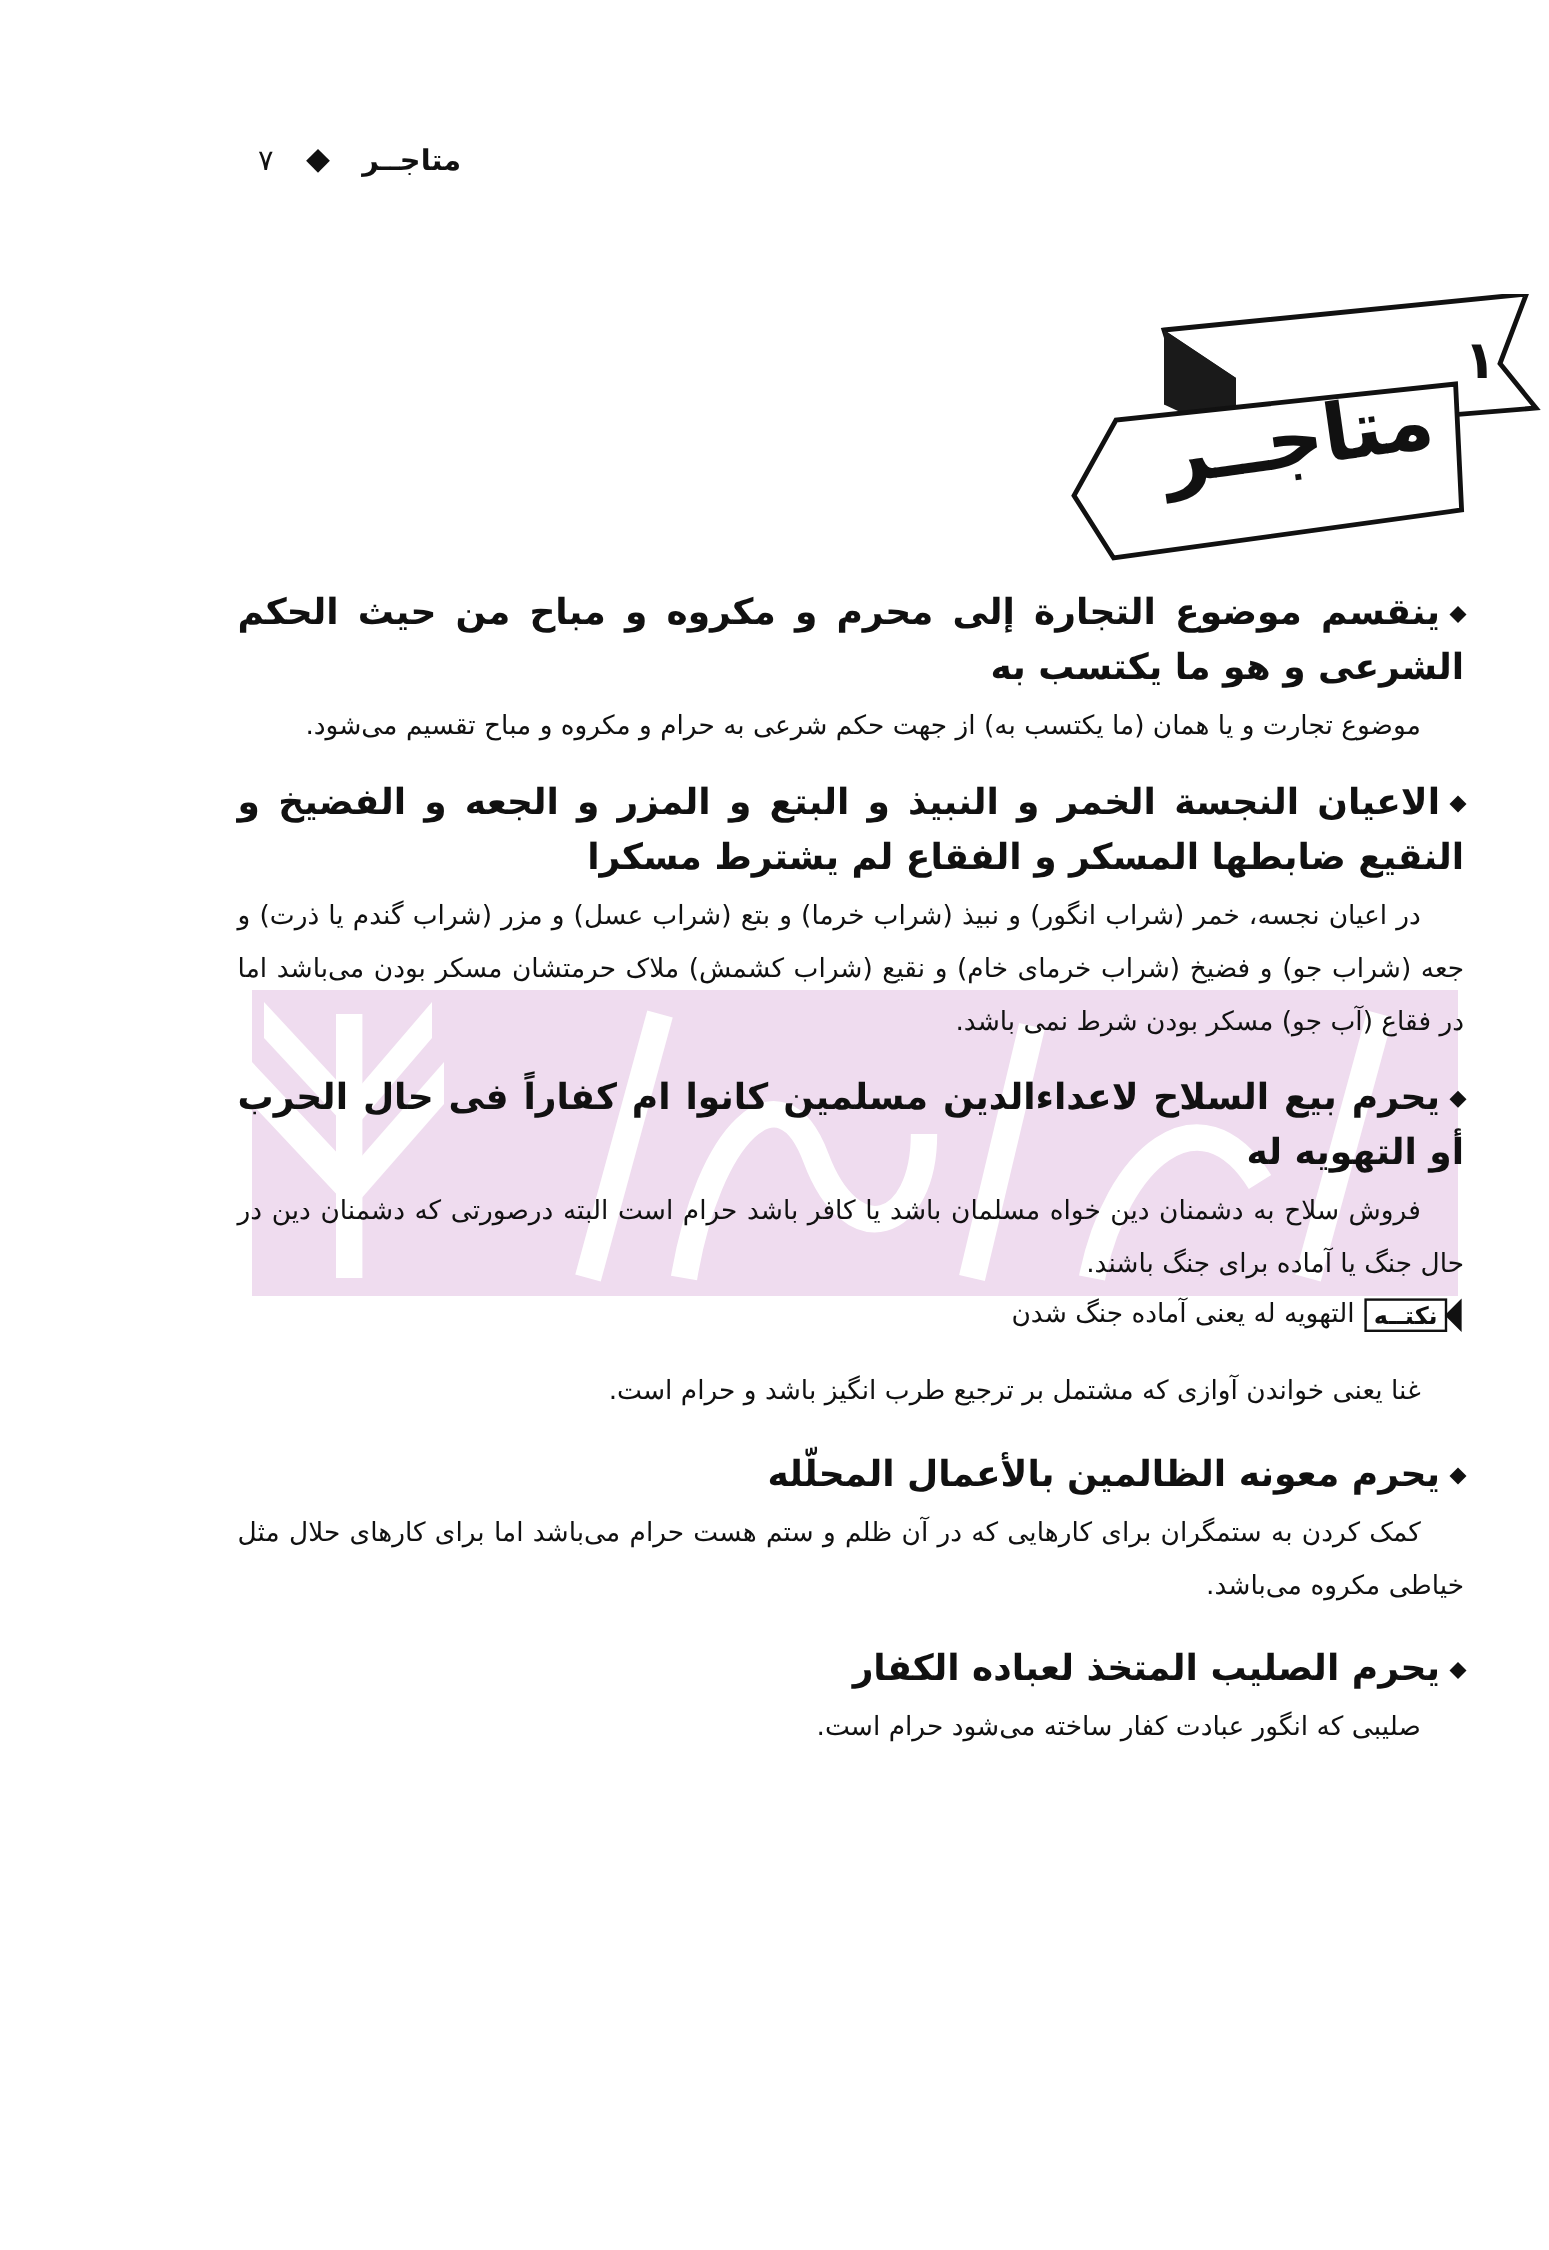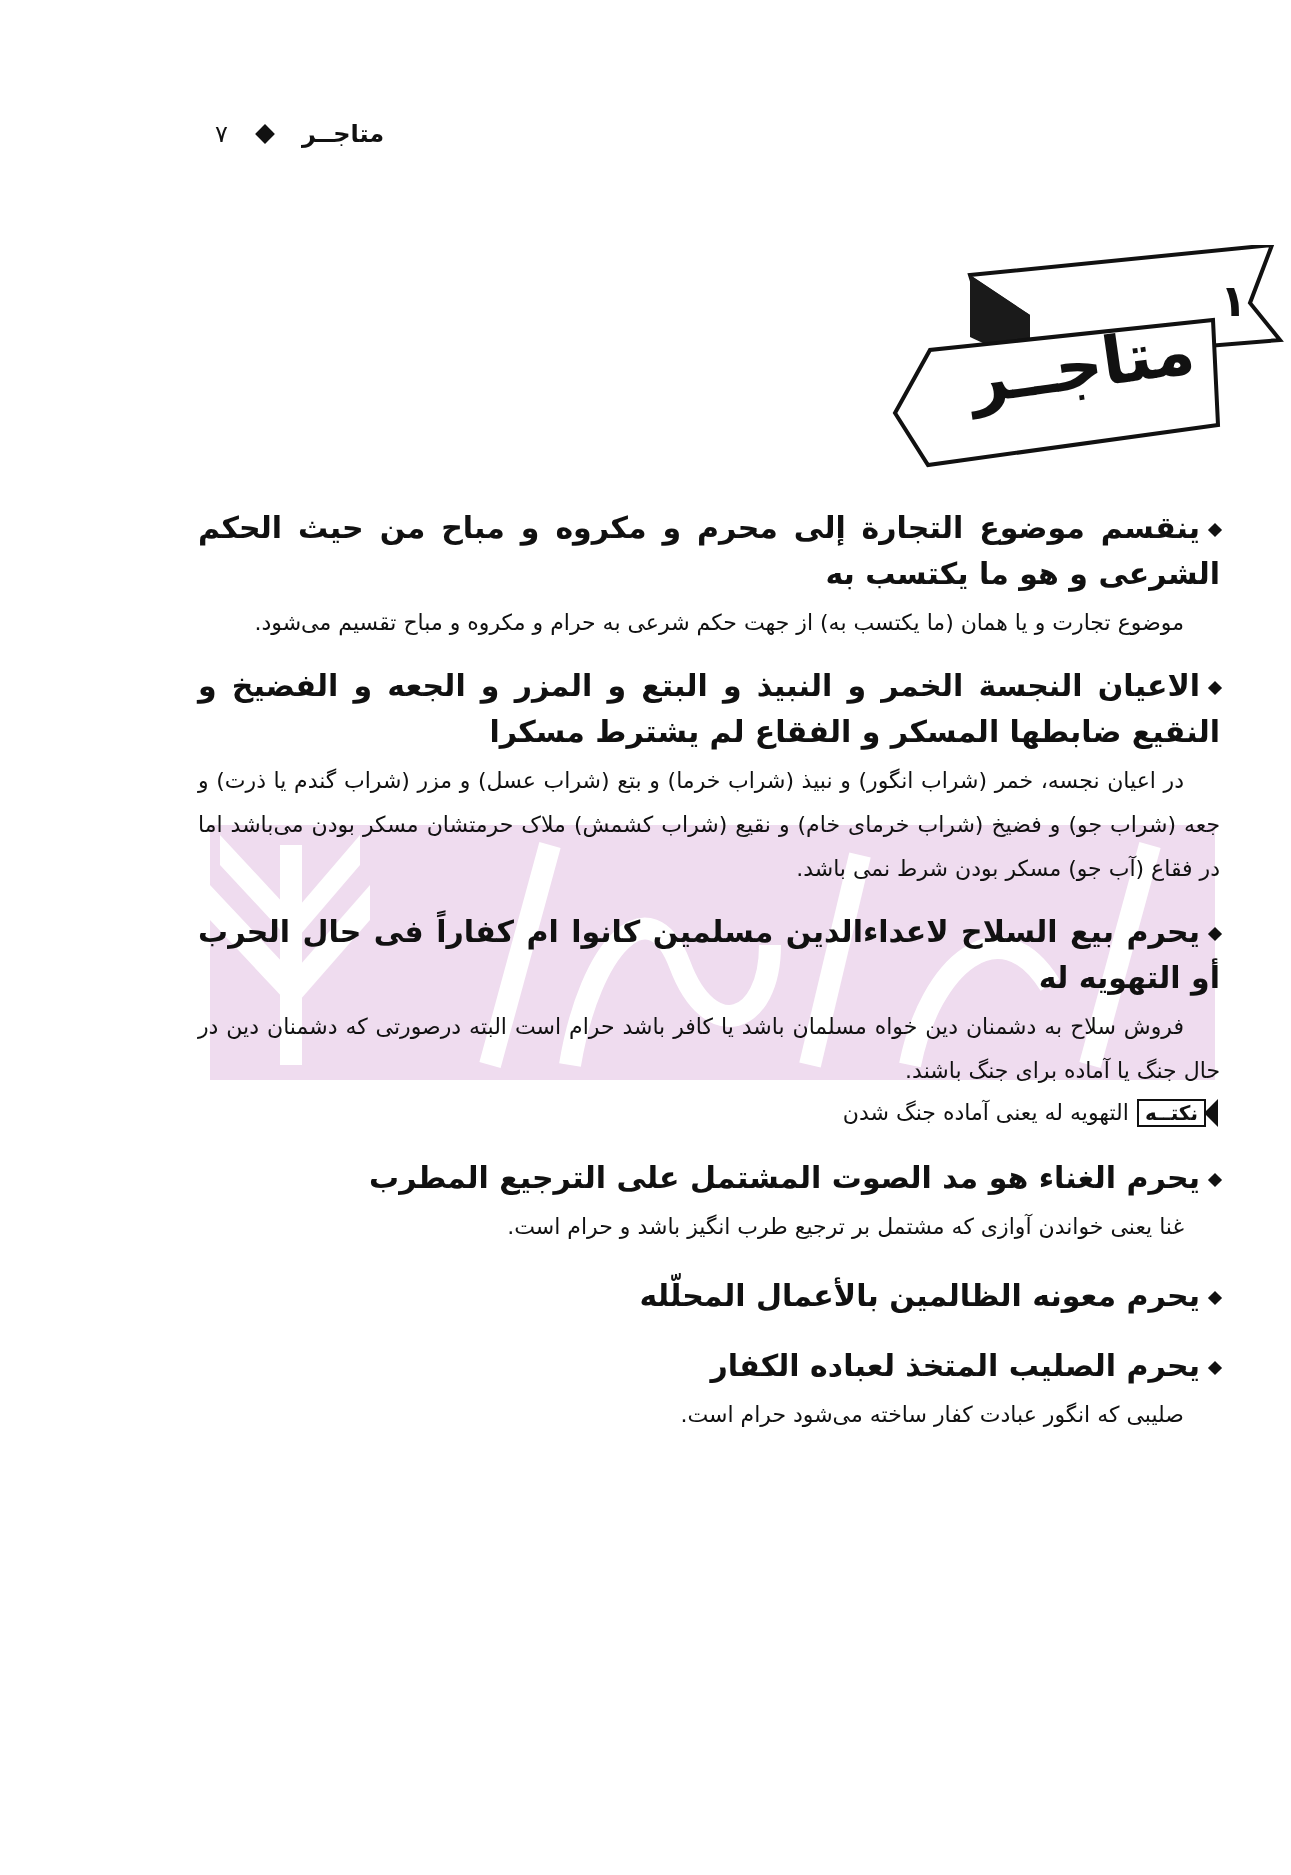--- a/index.html
+++ b/index.html
@@ -73,21 +73,21 @@
       height: 255px;
       background: #efdcef;
       z-index: 0;
     }
     .watermark svg { position: absolute; left: 0; top: 0; }
 
     
     .content {
       position: absolute;
       left: 198px;
-      top: 505px;
+      top: 488px;
       width: 1022px;
       direction: rtl;
       z-index: 1;
     }
     .section { margin-bottom: 10px; }
     .heading {
       font-weight: bold;
       font-size: 30px;
       line-height: 46px;
       text-align: justify;
@@ -210,30 +210,28 @@
         <span class="bullet"></span><span>یحرم بیع السلاح لاعداءالدین مسلمین کانوا ام کفاراً فی حال الحرب أو التهویه له</span>
       </p>
       <p class="body-text">فروش سلاح به دشمنان دین خواه مسلمان باشد یا کافر باشد حرام است البته درصورتی که دشمنان دین در حال جنگ یا آماده برای جنگ باشند.</p>
       <div class="note">
         <span class="note-tag">نکتــه</span>
         <span>التهویه له یعنی آماده جنگ شدن</span>
       </div>
     </div>
 
     <div class="section s4">
-      <p class="heading">
-        <span class="bullet"></span><span>یحرم الغناء هو مد الصوت المشتمل علی الترجیع المطرب</span>
-      </p>
       <p class="body-text">غنا یعنی خواندن آوازی که مشتمل بر ترجیع طرب انگیز باشد و حرام است.</p>
     </div>
 
     <div class="section s5">
       <p class="heading">
         <span class="bullet"></span><span>یحرم معونه الظالمین بالأعمال المحلّله</span>
       </p>
+      <p class="body-text">کمک کردن به ستمگران برای کارهایی که در آن ظلم و ستم هست حرام می‌باشد اما برای کارهای حلال مثل خیاطی مکروه می‌باشد.</p>
     </div>
 
 
     <div class="section">
       <p class="heading">
         <span class="bullet"></span><span>یحرم الصلیب المتخذ لعباده الکفار</span>
       </p>
       <p class="body-text">صلیبی که انگور عبادت کفار ساخته می‌شود حرام است.</p>
     </div>
 

